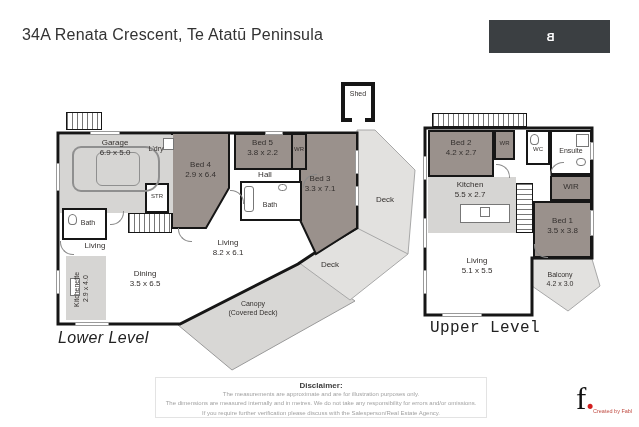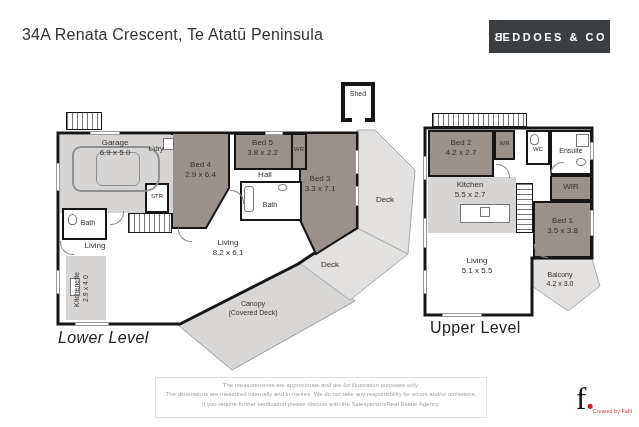--- a/index.html
+++ b/index.html
@@ -46,21 +46,20 @@
   .fabl .ct{position:absolute;left:17px;top:25px;font-size:5.5px;color:#bf4a40;white-space:nowrap;}
 </style>
 </head>
 <body>
 
 <div id="page">
 
   <div class="title">34A Renata Crescent, Te Atatū Peninsula</div>
   <div class="logo">
       <span class="flip">B</span>
-      <span>EDDOES &amp; CO</span>
     </div>
 
   <div class="plan" style="left:50px;top:78px;width:375px;height:300px;">
     <svg width="375" height="300" viewBox="0 0 375 300">
 
       <polygon points="128,247 252,185 305,223 182,292" fill="#d8d7d5" stroke="#9a9a9a" stroke-width="1"></polygon>
 
       <polygon points="307,52 325,52 365,92 358,176 300,222 248,184 263,174 307,150" fill="#e2e1df" stroke="#a8a8a8" stroke-width="1"></polygon>
       <line x1="307" y1="150" x2="358" y2="176" stroke="#a8a8a8" stroke-width="1"></line>
 
@@ -148,20 +147,24 @@
     <div class="rl s7" style="left:20px;top:140px;width:36px;">
       <span>Bath</span>
     </div>
     <div class="rl" style="left:25px;top:163px;width:40px;">
       <span>Living</span>
     </div>
     <div class="rl s7" style="left:22px;top:181px;width:30px;height:60px;writing-mode:vertical-rl;transform:rotate(180deg);">
       <span>Kitchenette</span>
         <span>2.9 x 4.0</span>
     </div>
+    <div class="rl" style="left:65px;top:191px;width:60px;">
+      <span>Dining</span>
+        <span>3.5 x 6.5</span>
+    </div>
     <div class="rl" style="left:148px;top:160px;width:60px;">
       <span>Living</span>
         <span>8.2 x 6.1</span>
     </div>
     <div class="rl" style="left:315px;top:117px;width:40px;">
       <span>Deck</span>
     </div>
     <div class="rl" style="left:260px;top:182px;width:40px;">
       <span>Deck</span>
     </div>
@@ -234,24 +237,25 @@
         <span>5.5 x 2.7</span>
     </div>
     <div class="rl" style="left:27px;top:158px;width:60px;">
       <span>Living</span>
         <span>5.1 x 5.5</span>
     </div>
     <div class="rl s7" style="left:112px;top:172px;width:56px;">
       <span>Balcony</span>
         <span>4.2 x 3.0</span>
     </div>
-    <div class="level-label" style="left:10px;top:221px;">Upper Level</div>
+    <div class="level-label" style="left:10px;top:221px;font-family:Liberation Mono, monospace;">Upper Level</div>
   </div>
 
   <div class="disclaimer">
+    <div class="dt">Disclaimer:</div>
     <div class="dl">The measurements are approximate and are for illustration purposes only.</div>
     <div class="dl">The dimensions are measured internally and in metres. We do not take any responsibility for errors and/or omissions.</div>
     <div class="dl">If you require further verification please discuss with the Salesperson/Real Estate Agency.</div>
   </div>
 
   <div class="fabl">
     <span class="f"><span>f</span><span class="dot">.</span></span>
     <span class="ct">Created by Fabl</span>
   </div>
 

